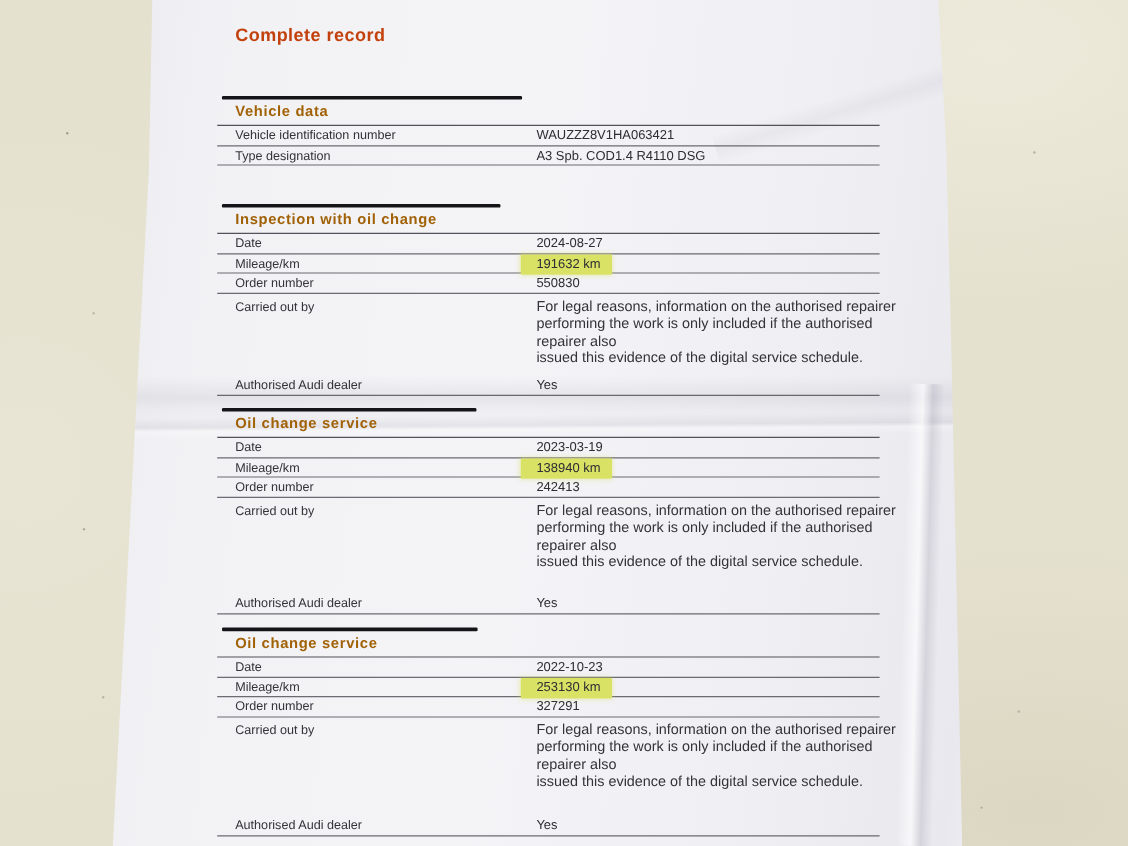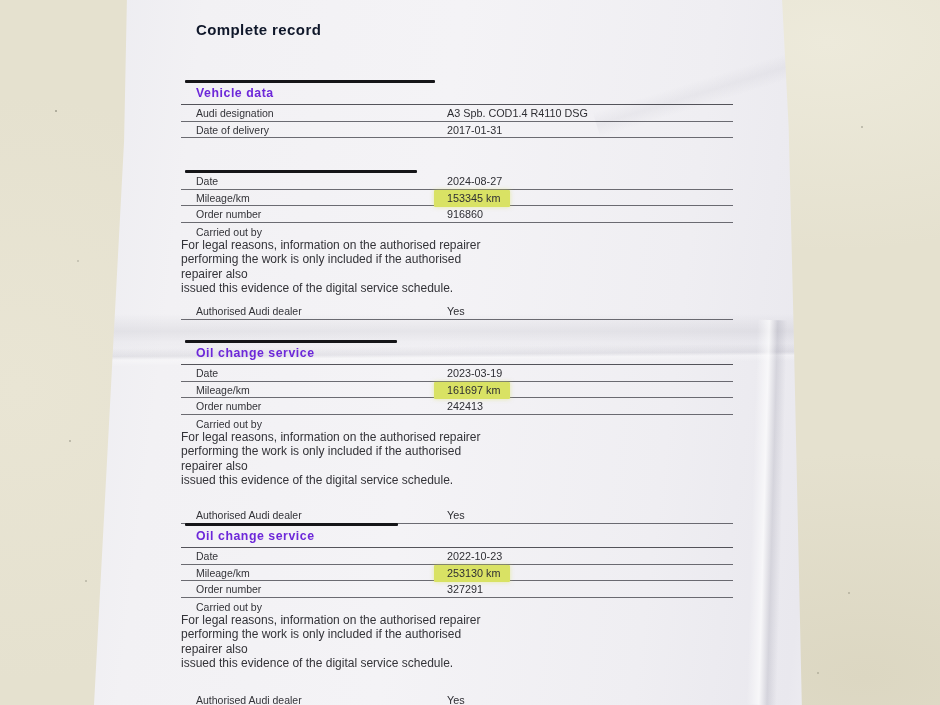--- a/index.html
+++ b/index.html
@@ -25,27 +25,27 @@
       linear-gradient(97deg, #d7d7df 0%, #eaeaef 4.5%, #f2f1f4 20%, #f4f3f6 45%, #efeef2 70%, #e9e8ee 85%, #f6f5f8 92%, #e7e6ec 98%, #ebebf0 100%);
   }
   .crease-h{position:absolute;left:95px;top:346px;width:720px;height:18px;transform:rotate(-.4deg);
     background:linear-gradient(180deg, rgba(255,255,255,0) 0%, rgba(110,110,128,.10) 45%, rgba(255,255,255,.35) 65%, rgba(255,255,255,0) 100%);}
   .crease-v{position:absolute;left:752px;top:320px;width:30px;height:385px;transform:rotate(1.6deg);
     background:linear-gradient(90deg, rgba(255,255,255,0) 0%, rgba(255,255,255,.65) 40%, rgba(115,115,135,.18) 68%, rgba(255,255,255,0) 100%);}
   .crease-d{position:absolute;left:590px;top:18px;width:270px;height:130px;transform:rotate(-17deg);
     background:linear-gradient(180deg, rgba(255,255,255,0) 42%, rgba(120,120,140,.07) 52%, rgba(255,255,255,0) 62%);}
   .content{position:absolute;left:181px;top:0;width:552px;color:#2f2f34;}
   .doc-title{position:absolute;left:15px;top:21px;margin:0;font-size:15px;font-weight:bold;
-    letter-spacing:.4px;color:#0f172a;}
+    letter-spacing:.4px;color:#c2410c;}
   .section{position:absolute;left:0;width:552px;}
   .bar{height:3.2px;background:#151518;margin-left:4px;border-radius:1px;}
-  .sec-title{font-size:12.3px;font-weight:bold;letter-spacing:.55px;color:#6d28d9;
+  .sec-title{font-size:12.3px;font-weight:bold;letter-spacing:.55px;color:#a16207;
     padding:3px 0 4px 15px;border-bottom:1.1px solid rgba(55,55,62,.85);}
   .row{display:flex;align-items:baseline;border-bottom:1px solid rgba(62,62,70,.75);padding:2px 0 1.5px;}
-  .row.tall{border-bottom:none;padding-top:3px;flex-direction:column;}
+  .row.tall{border-bottom:none;padding-top:3px;}
   .label{flex:none;width:251px;padding-left:15px;font-size:10.5px;color:#333338;}
   .value{flex:none;font-size:10.8px;color:#2e2e33;}
   .legal{flex:none;width:315px;font-size:12px;line-height:14.5px;white-space:pre-line;color:#333338;}
   .hl{background:var(--highlight,#d9e264);padding:2px 10px 3px 13px;margin-left:-13px;border-radius:1px;
     box-shadow:0 0 4px rgba(217,226,100,.55);}
   .m6{margin-top:6px;} .m18{margin-top:18px;} .m20{margin-top:20px;}
 </style>
 </head>
 <body>
 
@@ -58,42 +58,43 @@
 </div>
 
 <div class="content">
 
   <h1 class="doc-title">Complete record</h1>
 
   <div class="section" style="top:80px">
     <div class="bar" style="width:250px"></div>
     <div class="sec-title">Vehicle data</div>
     <div class="row">
-      <span class="label">Audi designation</span>
-      <span class="value">A3 Spb. COD1.4 R4110 DSG</span>
+      <span class="label">Vehicle identification number</span>
+      <span class="value">WAUZZZ8V1HA063421</span>
     </div>
     <div class="row">
-      <span class="label">Date of delivery</span>
-      <span class="value">2017-01-31</span>
+      <span class="label">Type designation</span>
+      <span class="value">A3 Spb. COD1.4 R4110 DSG</span>
     </div>
   </div>
 
   <div class="section" style="top:170px">
     <div class="bar" style="width:232px"></div>
+    <div class="sec-title">Inspection with oil change</div>
     <div class="row">
       <span class="label">Date</span>
       <span class="value">2024-08-27</span>
     </div>
     <div class="row">
       <span class="label">Mileage/km</span>
-      <span class="value"><span class="hl">153345 km</span></span>
+      <span class="value"><span class="hl">191632 km</span></span>
     </div>
     <div class="row">
       <span class="label">Order number</span>
-      <span class="value">916860</span>
+      <span class="value">550830</span>
     </div>
     <div class="row tall">
       <span class="label">Carried out by</span>
       <span class="value legal">For legal reasons, information on the authorised repairer
 performing the work is only included if the authorised repairer also
 issued this evidence of the digital service schedule.</span>
     </div>
     <div class="row m6">
       <span class="label">Authorised Audi dealer</span>
       <span class="value">Yes</span>
@@ -102,21 +103,21 @@
 
   <div class="section" style="top:340px">
     <div class="bar" style="width:212px"></div>
     <div class="sec-title">Oil change service</div>
     <div class="row">
       <span class="label">Date</span>
       <span class="value">2023-03-19</span>
     </div>
     <div class="row">
       <span class="label">Mileage/km</span>
-      <span class="value"><span class="hl">161697 km</span></span>
+      <span class="value"><span class="hl">138940 km</span></span>
     </div>
     <div class="row">
       <span class="label">Order number</span>
       <span class="value">242413</span>
     </div>
     <div class="row tall">
       <span class="label">Carried out by</span>
       <span class="value legal">For legal reasons, information on the authorised repairer
 performing the work is only included if the authorised repairer also
 issued this evidence of the digital service schedule.</span>

